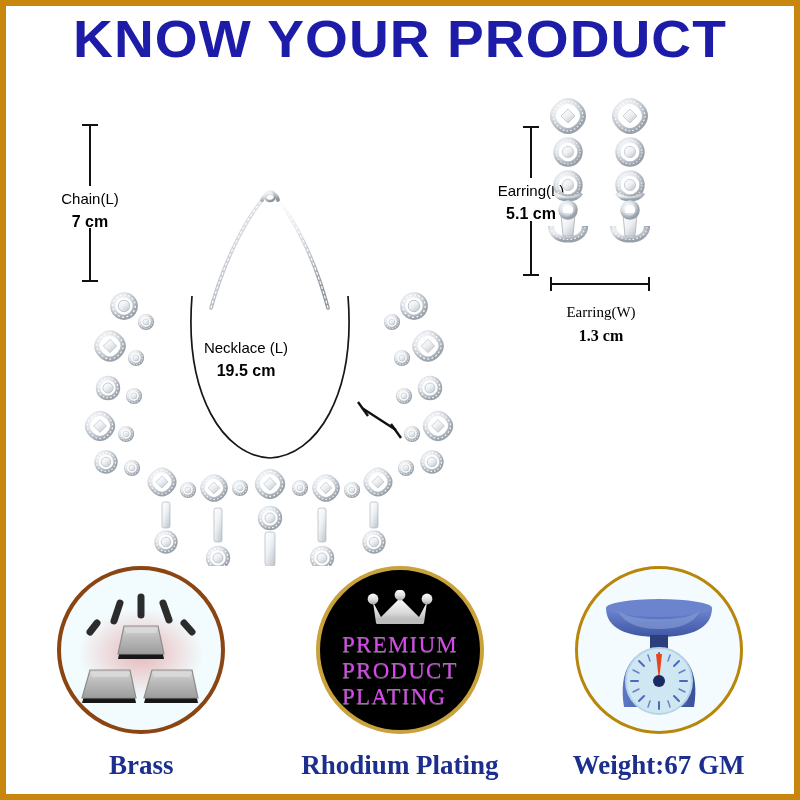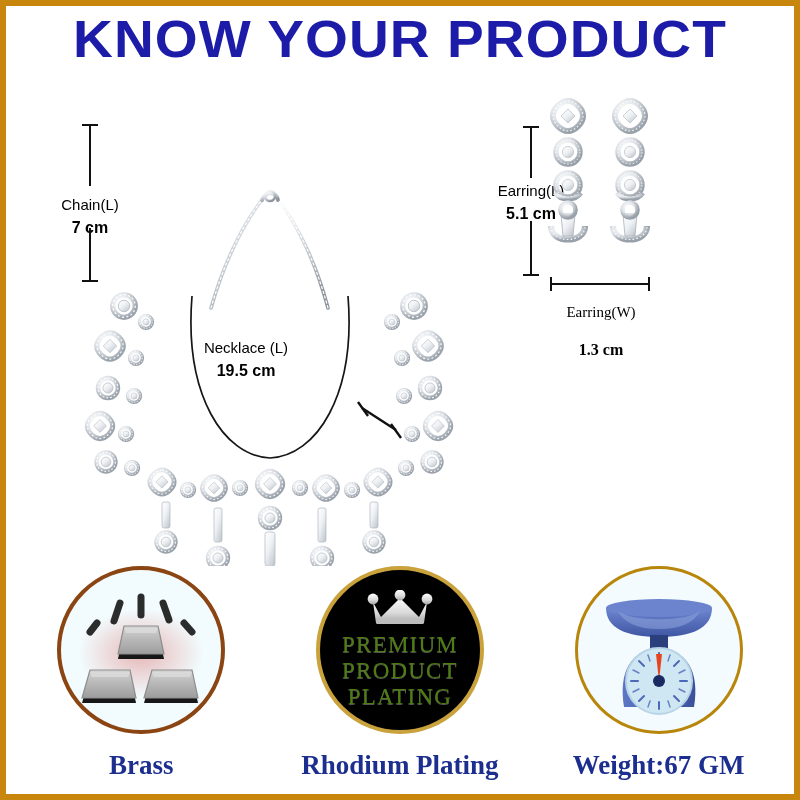--- a/index.html
+++ b/index.html
@@ -63,39 +63,39 @@
     box-shadow:inset 0 0 0 3px #000;
   }
   .badge-weight { background:#f4fbfe; border:3px solid #b8860b; }
   .badge-label {
     margin-top:16px;
     font-family:"Liberation Serif", serif;
     font-weight:bold; font-size:27px; color:#1c2f8f;
     white-space:nowrap; letter-spacing:0px;
   }
   
-  .premium-inner { text-align:center; color:#4d7c0f; line-height:1.12; }
+  .premium-inner { color:#d946ef; line-height:1.12; }
   .premium-inner .line {
     font-family:"Liberation Serif", serif;
     font-size:23px; letter-spacing:1.2px; display:block;
     text-shadow:0 1px 0 #555;
   }
   .crown { display:block; margin:0 auto 6px auto; }
 </style>
 </head>
 <body>
 
 <div id="page">
 
   <div class="title">KNOW YOUR PRODUCT</div>
 
   <div class="vline" style="left:83px; top:118px; height:62px;"></div>
   <div class="cap-h" style="left:76px; top:118px;"></div>
 
-  <div class="dim-label" style="left:34px; top:188px; width:100px;">
+  <div class="dim-label" style="left:34px; top:182px; width:100px;">
     <span>Chain(L)</span>
     <span class="v">7 cm</span>
   </div>
 
   <div class="vline" style="left:83px; top:222px; height:54px;"></div>
   <div class="cap-h" style="left:76px; top:274px;"></div>
 
   <div class="necklace-wrap">
     <svg width="400" height="470" viewBox="0 0 400 470">
       <defs>
@@ -288,21 +288,21 @@
         </g>
     </svg>
   </div>
 
   <div class="hline" style="left:544px; top:277px; width:100px;"></div>
   <div class="cap-v" style="left:544px; top:271px;"></div>
   <div class="cap-v" style="left:642px; top:271px;"></div>
 
   <div class="dim-label" style="left:512px; top:296px; width:166px;font-family:Liberation Serif, serif;">
     <span>Earring(W)</span>
-    <span class="v" style="margin-top:14px;">1.3 cm</span>
+    <span class="v" style="">1.3 cm</span>
   </div>
 
   <div class="badges">
 
     <div class="badge">
       <div class="badge-circle badge-brass">
         <svg width="150" height="150" viewBox="0 0 150 150">
           <defs>
             <linearGradient id="ingot" x1="0" y1="0" x2="0" y2="1">
               <stop offset="0%" stop-color="#d6d6d6"></stop>

